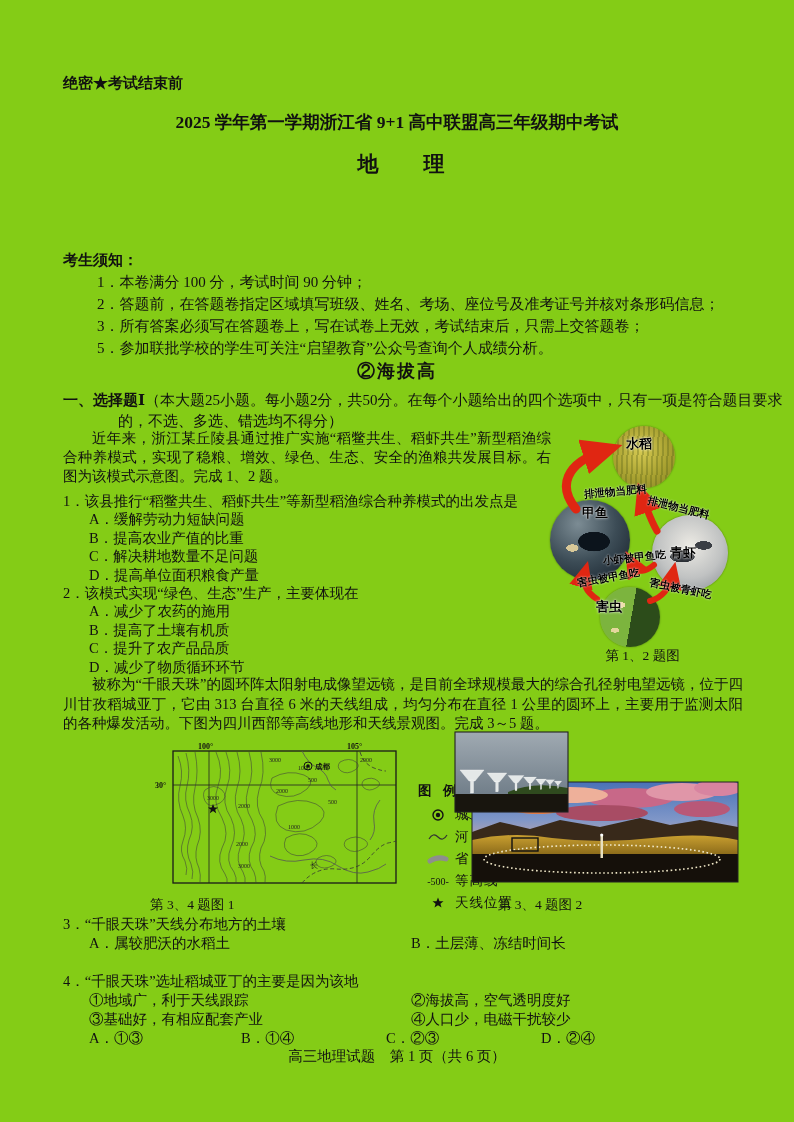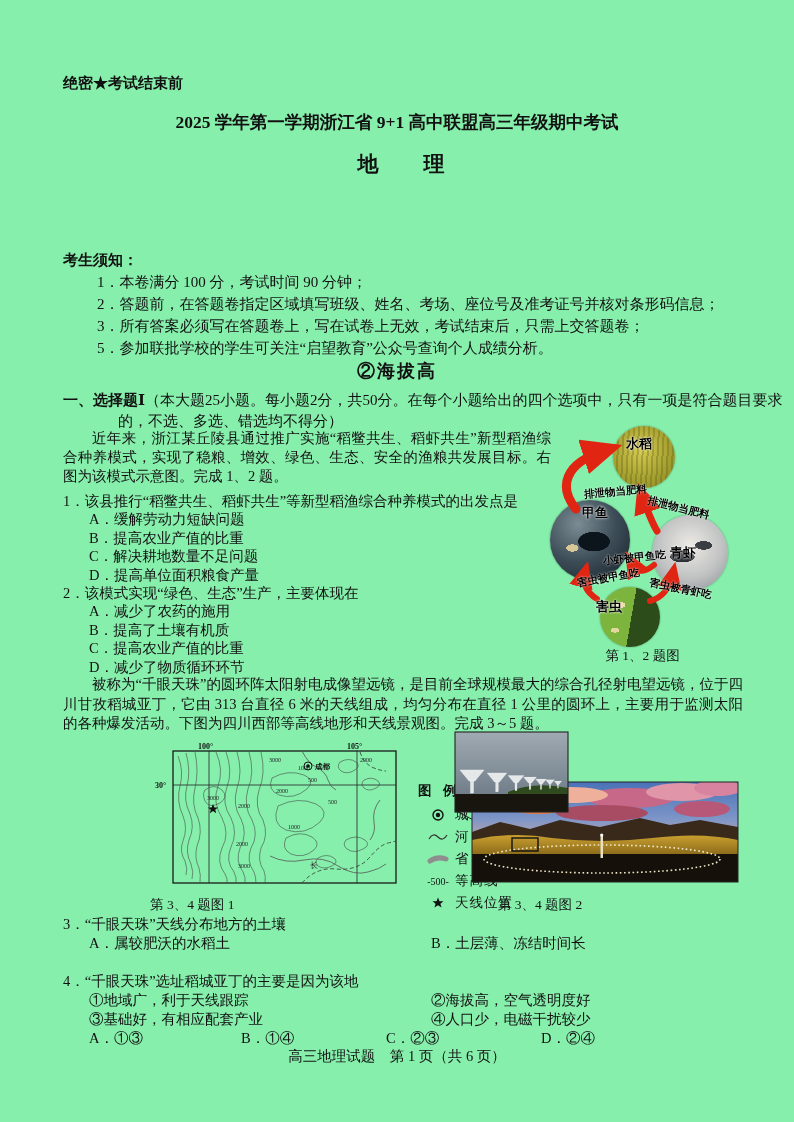--- a/index.html
+++ b/index.html
@@ -1,39 +1,39 @@
 <!DOCTYPE html>
 <html><head>
 <meta charset="utf-8">
 <style>
   html,body { margin:0; padding:0; background:#9a9a9a; }
   .page {
     position:relative; width:794px; height:1122px; margin:0 auto;
-    background:#86efac; overflow:hidden;
+    background:#84cc16; overflow:hidden;
     font-family:"Liberation Serif","DejaVu Serif",serif; color:#111;
   }
   .abs { position:absolute; }
   .bold { font-weight:bold; }
   .classification { left:63px; top:74px; font-size:15px; font-weight:bold; }
   .title { left:0; right:0; top:110px; text-align:center; font-size:17.5px; font-weight:bold; }
   .subject { left:0; right:0; top:150px; text-align:center; font-size:21px; font-weight:bold; letter-spacing:12px;padding-left:20px; }
   .notices { left:63px; top:249px; width:680px; font-size:15px; line-height:22px; }
   .notices .nt { font-weight:bold; }
   .notices .ni { padding-left:34px; }
   .section-heading { left:0; right:0; top:359px; text-align:center; font-size:18px; font-weight:bold; letter-spacing:2px; }
   .part1 { left:63px; top:390px; width:684px; font-size:15px; line-height:21px; padding-left:55px; text-indent:-55px; }
   .passage1 { left:63px; top:429px; width:488px; font-size:14.5px; line-height:19px; text-indent:2em; text-align:justify; }
   .passage2 { left:63px; top:675px; width:680px; font-size:14.5px; line-height:19.5px; text-indent:2em; text-align:justify; }
   .question { font-size:14.5px; line-height:18.4px; }
   .question .opt { padding-left:26px; }
   .q1 { left:63px; top:492px; width:482px; }
   .q2 { left:63px; top:584px; width:482px; }
   .q3 { left:63px; top:915px; width:682px; line-height:19px; }
   .q4 { left:63px; top:972px; width:682px; line-height:19px; }
-  .tworow { display:grid; grid-template-columns:322px 1fr; padding-left:26px;gap:20px; }
+  .tworow { display:grid; grid-template-columns:322px 1fr; padding-left:26px; }
   .optrow { display:flex; padding-left:26px; }
   .optrow span:nth-child(1){ width:152px; }
   .optrow span:nth-child(2){ width:145px; }
   .optrow span:nth-child(3){ width:155px; }
   .footer { left:0; right:0; top:1047px; text-align:center; font-size:14.5px; }
 
   
   .diagram { left:540px; top:425px; width:205px; height:245px; }
   .node { position:absolute; border-radius:50%; box-shadow:0 0 2px rgba(0,0,0,.4); }
   .node-rice { left:73px; top:1px; width:62px; height:62px;
@@ -101,21 +101,21 @@
     <div class="opt">A．缓解劳动力短缺问题</div>
     <div class="opt">B．提高农业产值的比重</div>
     <div class="opt">C．解决耕地数量不足问题</div>
     <div class="opt">D．提高单位面积粮食产量</div>
   </div>
 
   <div class="abs question q2">
     <div>2．该模式实现“绿色、生态”生产，主要体现在</div>
     <div class="opt">A．减少了农药的施用</div>
     <div class="opt">B．提高了土壤有机质</div>
-    <div class="opt">C．提高农业产值的比重</div>
+    <div class="opt">C．提升了农产品品质</div>
     <div class="opt">D．减少了物质循环环节</div>
   </div>
 
   <div class="abs diagram">
     <div class="node node-rice"></div>
     <div class="node node-turtle"></div>
     <div class="node node-shrimp"></div>
     <div class="node node-pest"></div>
 
     <svg width="205" height="245" viewBox="0 0 205 245" style="position:absolute;left:0;top:0;">

